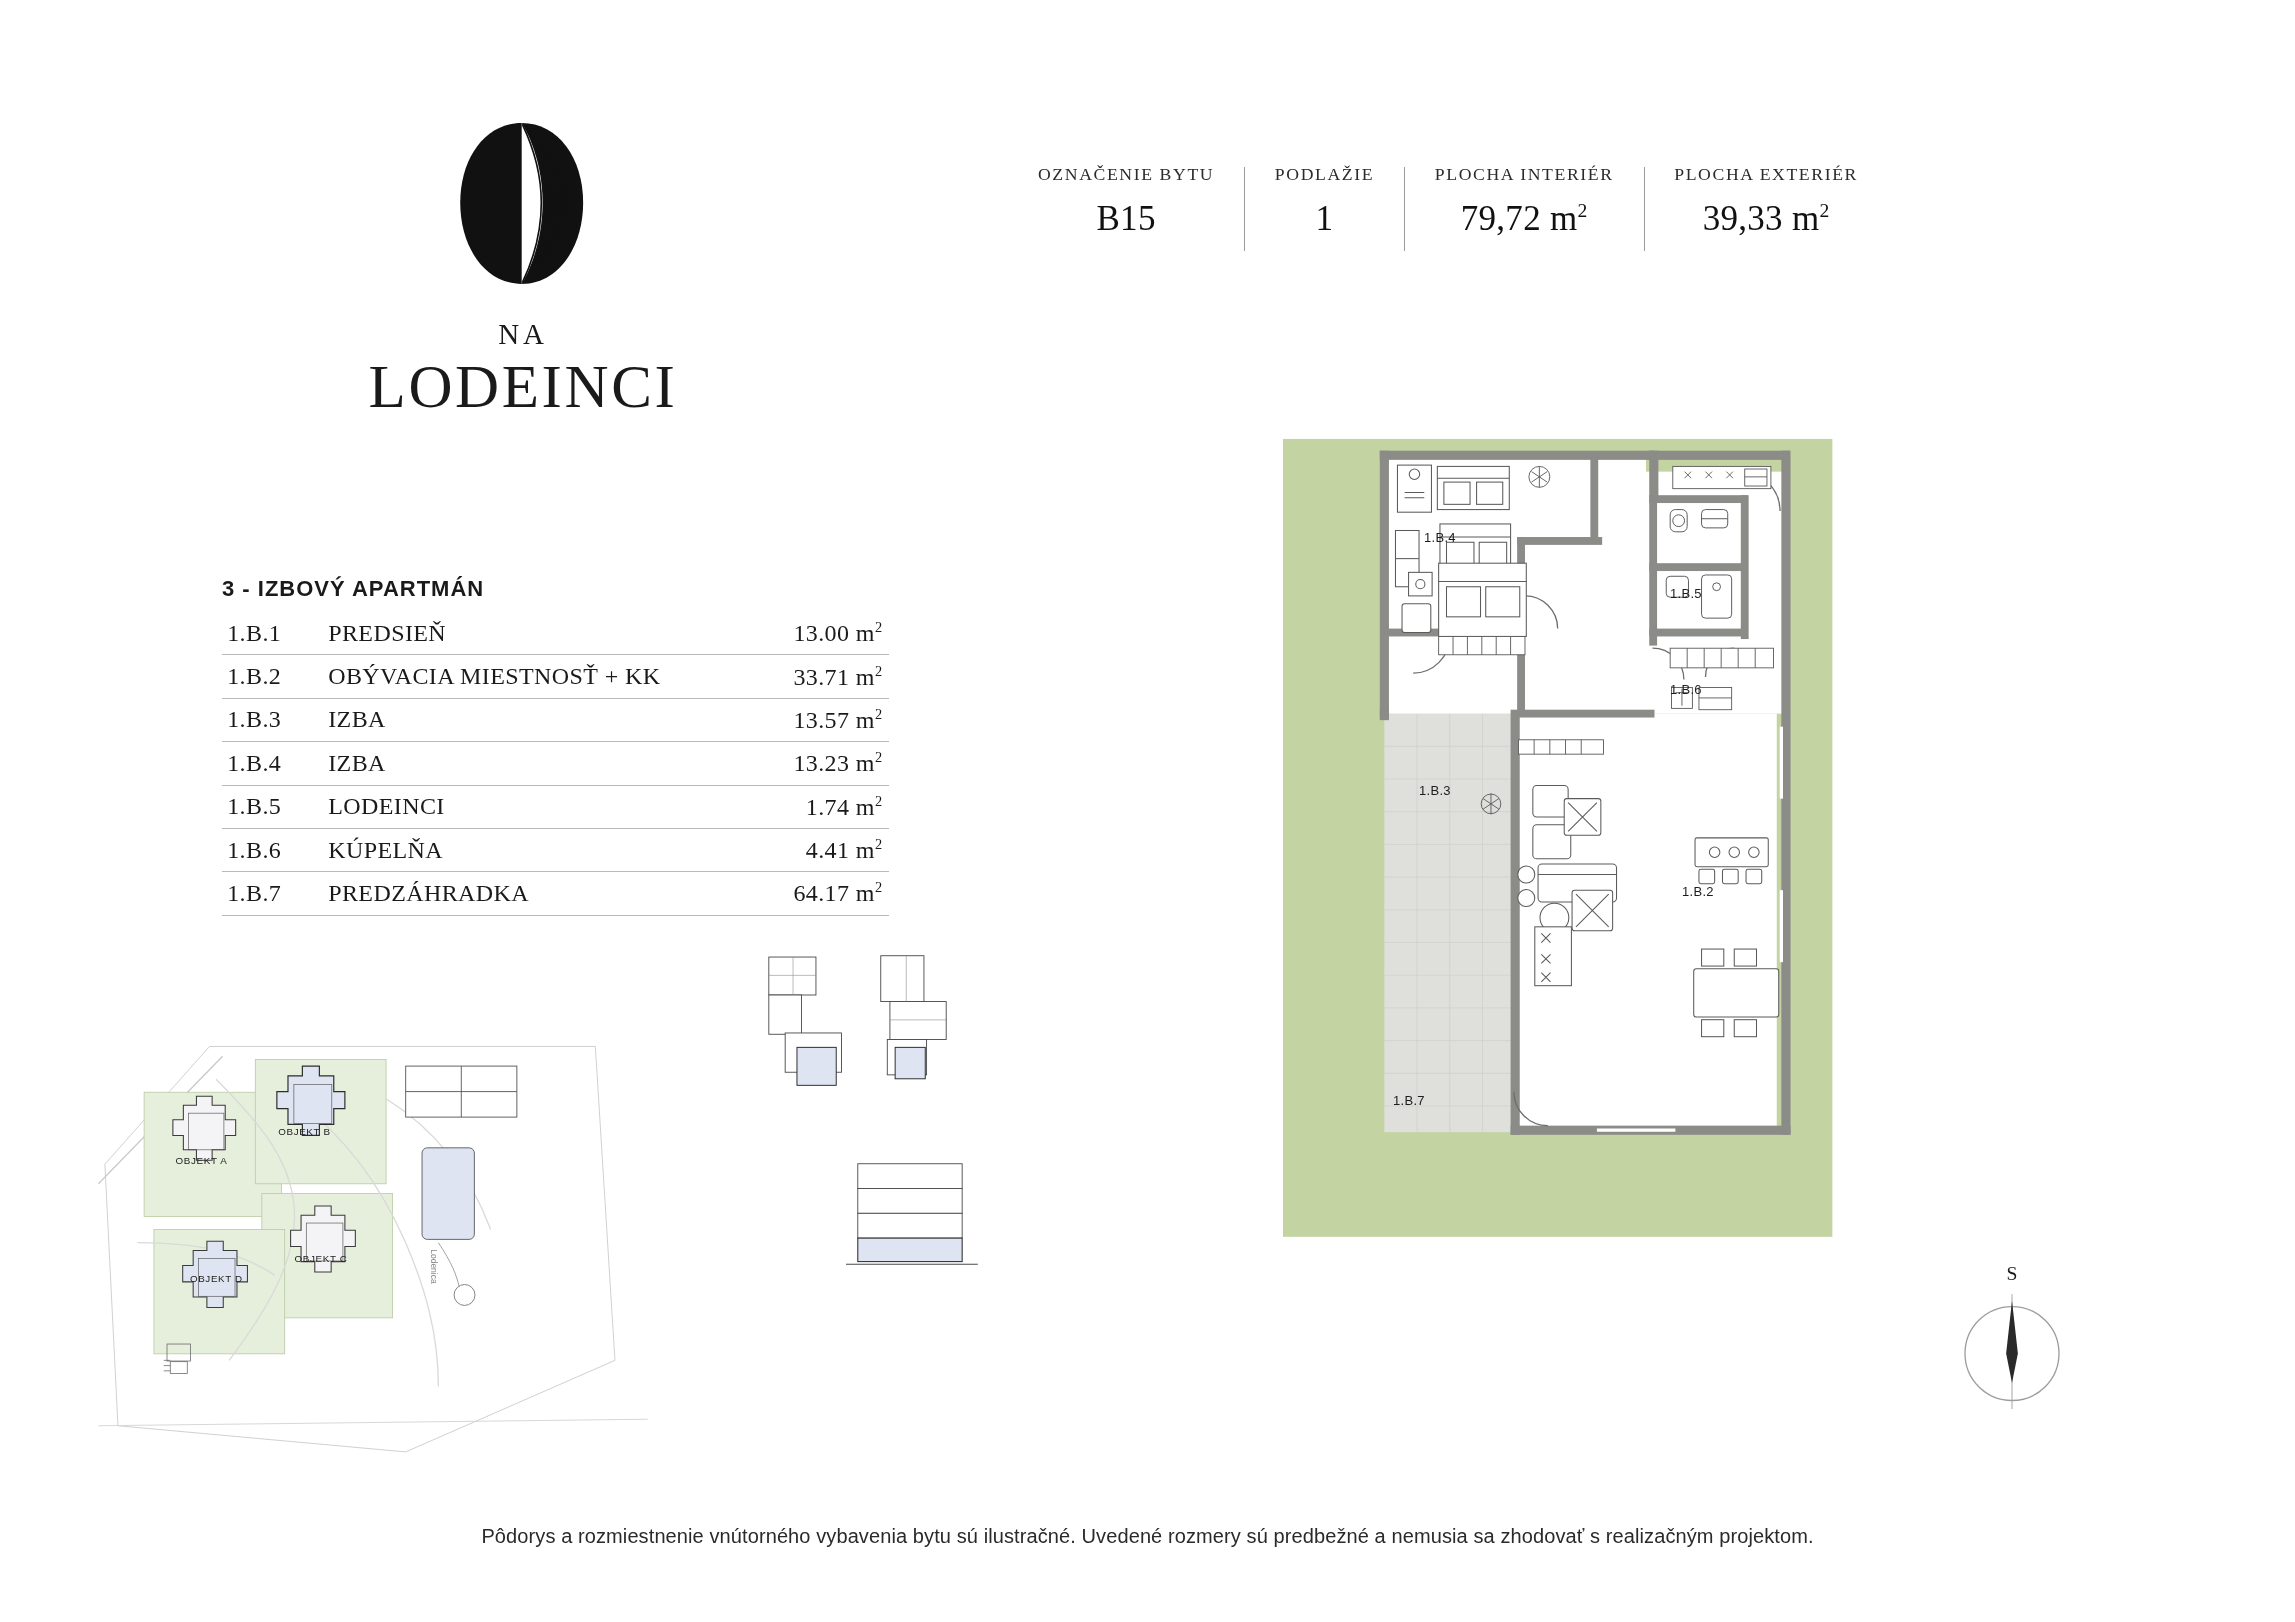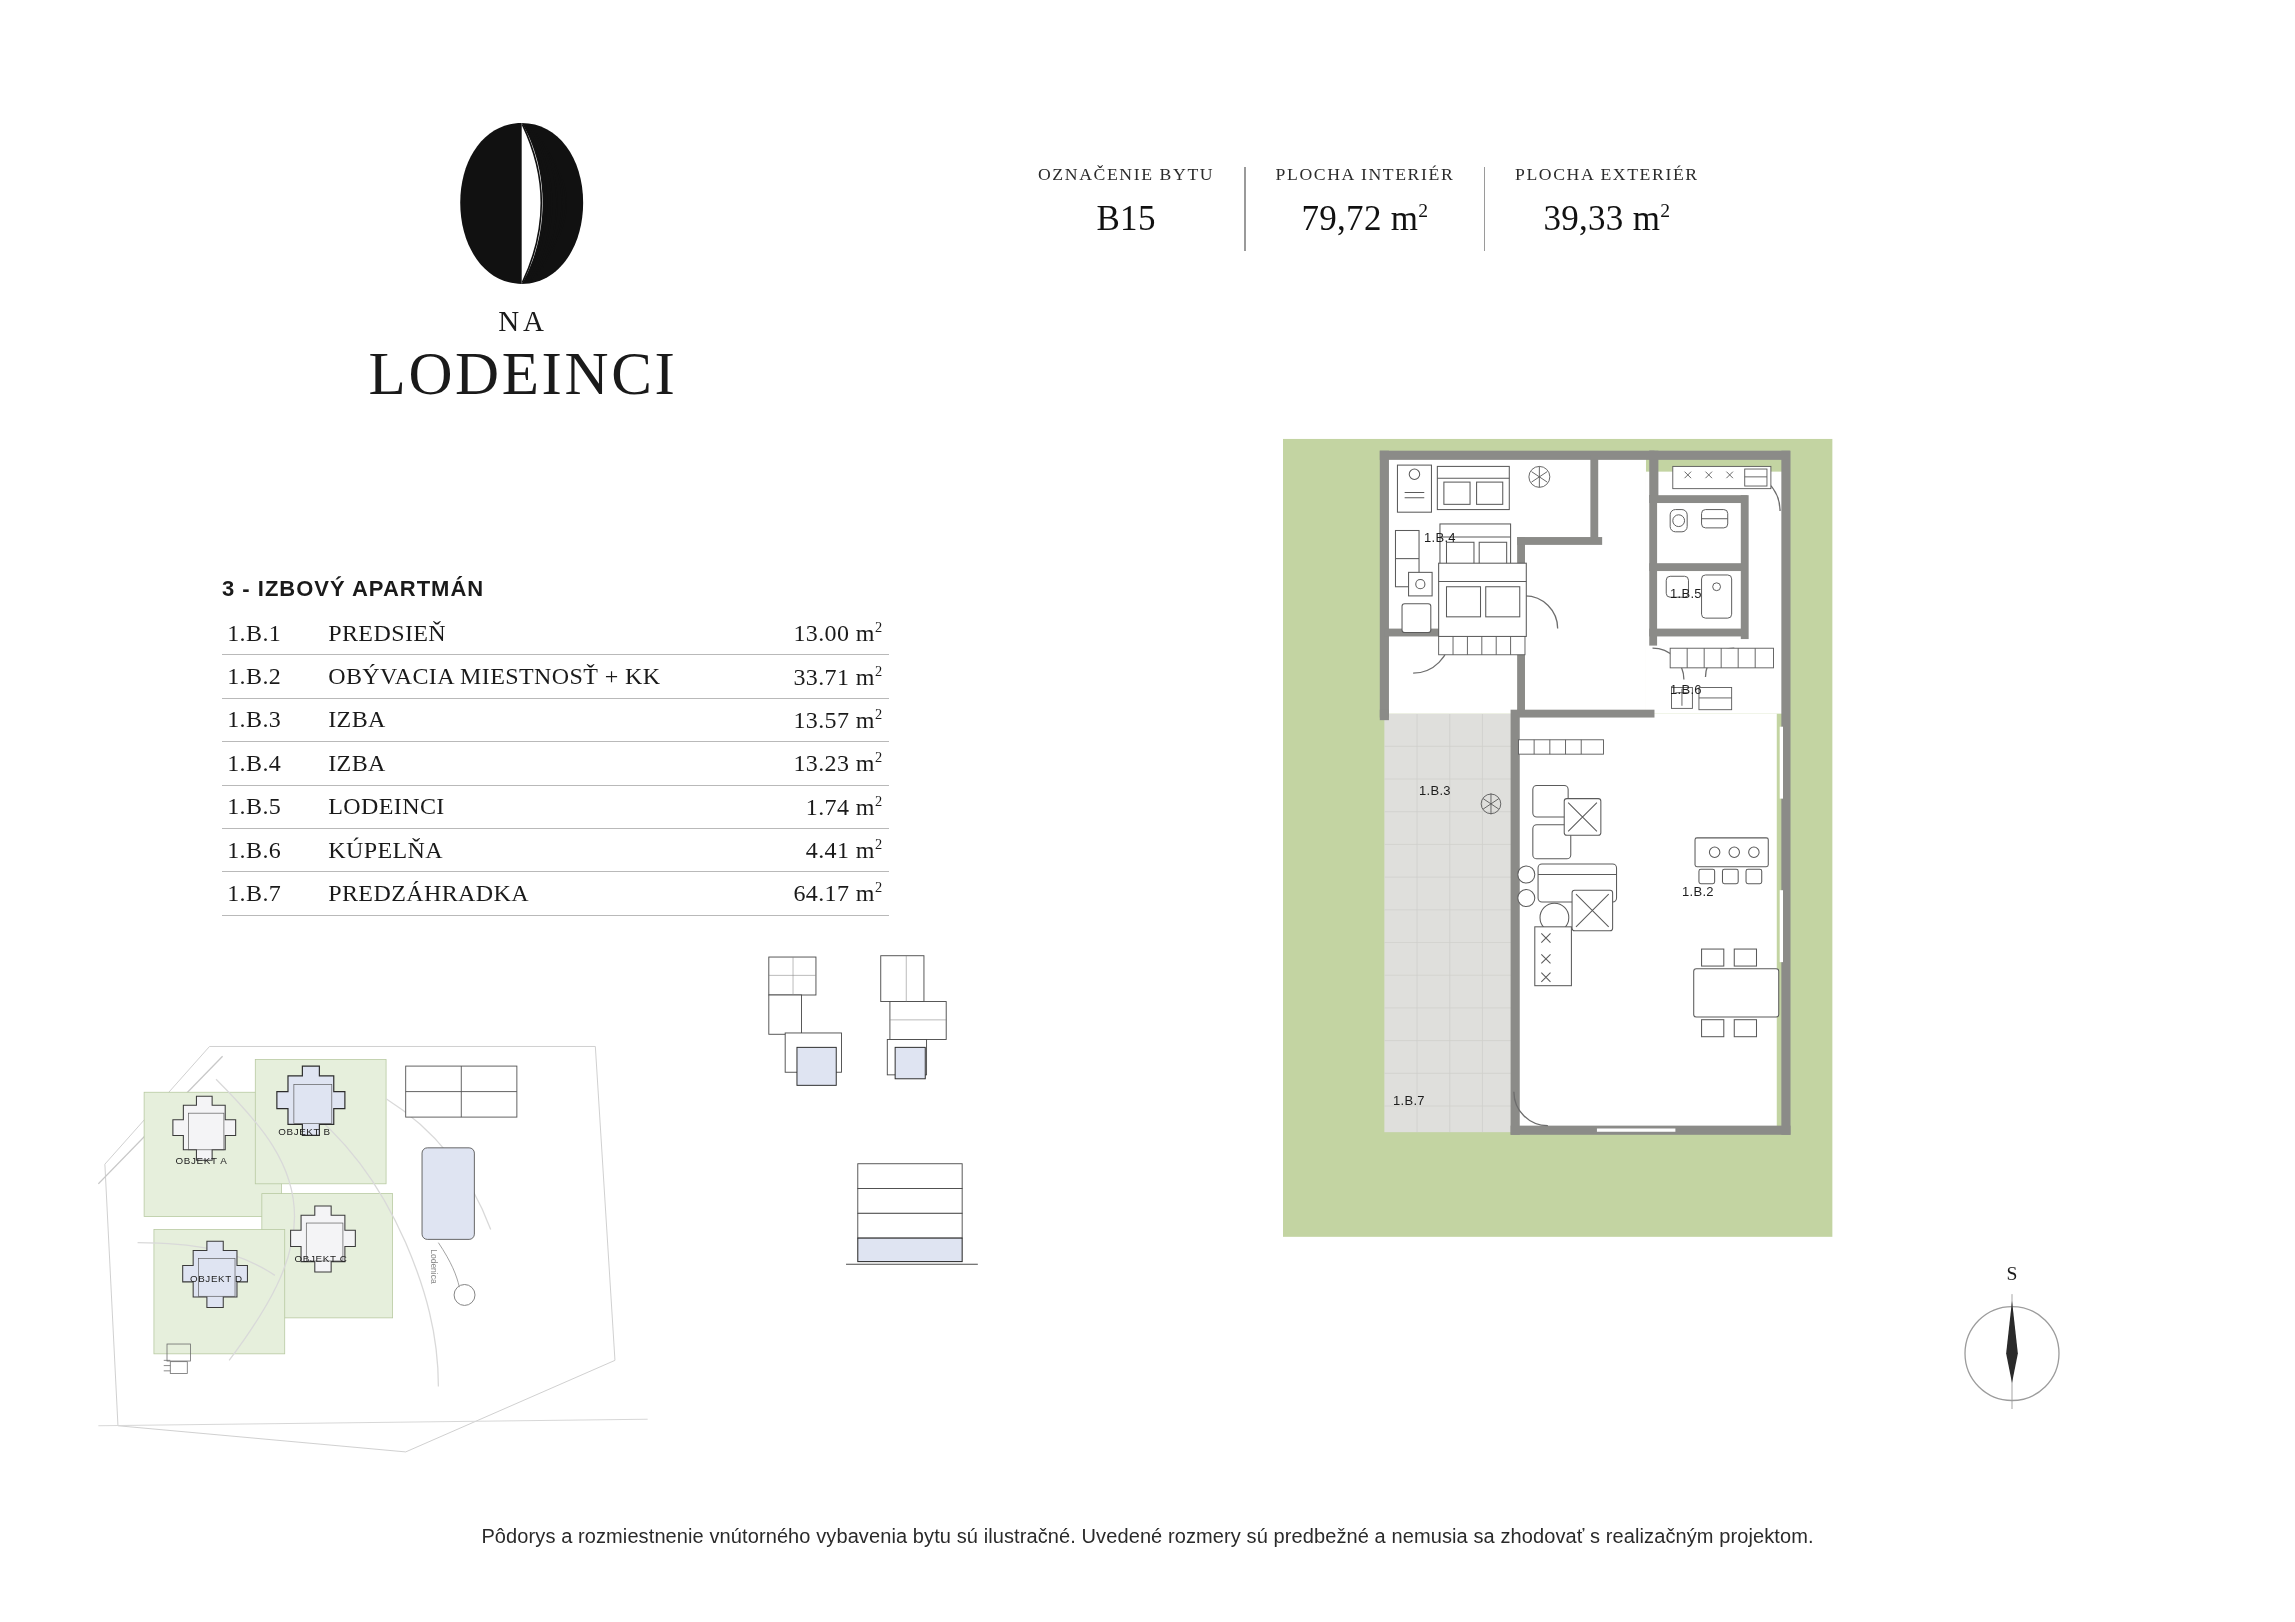--- a/index.html
+++ b/index.html
@@ -68,21 +68,21 @@
   }
   .logo-mark {
     width: 170px;
     height: 177px;
     margin: 0 auto;
     position: relative;
   }
   .logo-na {
     font-size: 29px;
     letter-spacing: 3.9px;
-    margin-top: 13px;
+    margin-top: 26px;
     font-family: "Liberation Serif", serif;
   }
   .logo-main {
     font-size: 61px;
     letter-spacing: 2.6px;
     margin-top: 1.3px;
     font-family: "Liberation Serif", serif;
   }
 
   
@@ -221,20 +221,24 @@
 
 <div class="header-stats">
 
   <div class="stat">
     <div class="stat-label">OZNAČENIE BYTU</div>
     <div class="stat-value"><span>B15</span></div>
   </div>
 
   <div class="stat-divider"></div>
 
+  <div class="stat">
+    <div class="stat-label">PODLAŽIE</div>
+    <div class="stat-value"><span>1</span></div>
+  </div>
 
   <div class="stat-divider"></div>
 
   <div class="stat">
     <div class="stat-label">PLOCHA INTERIÉR</div>
     <div class="stat-value"><span>79,72 m</span><sup>2</sup></div>
   </div>
 
   <div class="stat-divider"></div>
 

